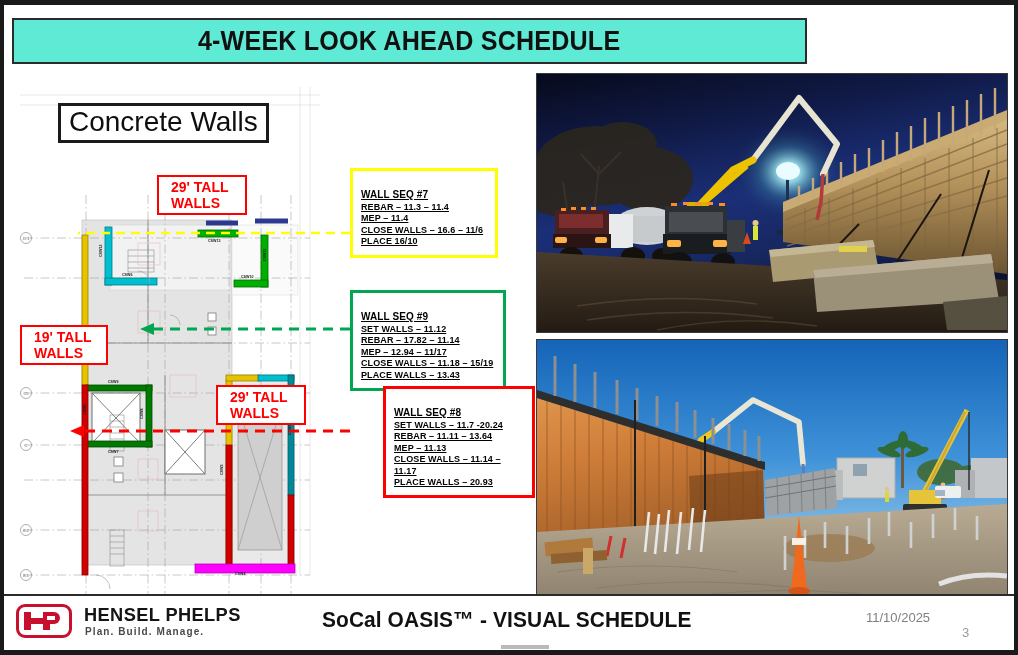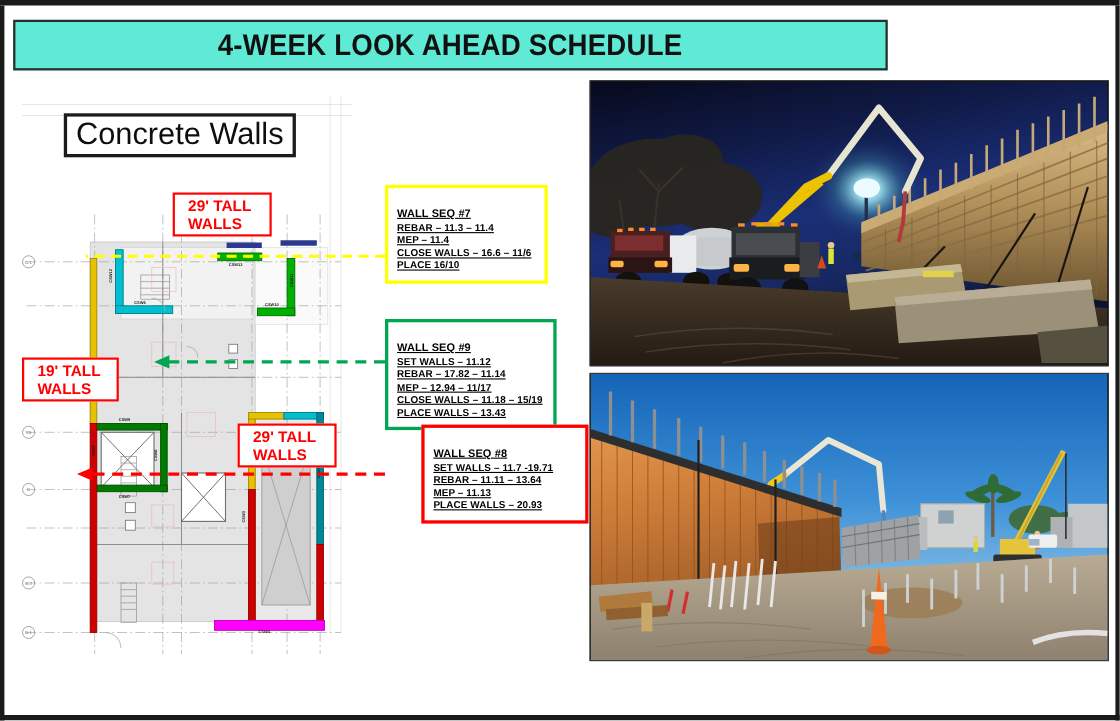--- a/index.html
+++ b/index.html
@@ -352,23 +352,24 @@
     <div class="hd">WALL SEQ #9</div>
     <div class="ln">SET WALLS – 11.12</div>
     <div class="ln">REBAR – 17.82 – 11.14</div>
     <div class="ln">MEP – 12.94 – 11/17</div>
     <div class="ln">CLOSE WALLS – 11.18 – 15/19</div>
     <div class="ln">PLACE WALLS – 13.43</div>
   </div>
 
   <div class="callout" id="seq8">
     <div class="hd">WALL SEQ #8</div>
-    <div class="ln">SET WALLS – 11.7 -19.71</div>
+    <div class="ln">SET WALLS – 11.7 -20.24</div>
     <div class="ln">REBAR – 11.11 – 13.64</div>
     <div class="ln">MEP – 11.13</div>
+    <div class="ln">CLOSE WALLS – 11.14 – 11.17</div>
     <div class="ln">PLACE WALLS – 20.93</div>
   </div>
 
   <div class="photo" id="photo-night">
     <svg width="470" height="258" viewBox="0 0 470 258">
       <defs>
         <linearGradient id="nightsky" x1="0" y1="0" x2="0.35" y2="1">
           <stop offset="0%" stop-color="#070a1c"></stop>
           <stop offset="28%" stop-color="#101a46"></stop>
           <stop offset="55%" stop-color="#1b2f78"></stop>
@@ -722,14 +723,36 @@
         <circle cx="406" cy="145" r="2.4" fill="#e8c08a"></circle>
         <rect x="348" y="152" width="4" height="10" fill="#d8d83a"></rect>
         <circle cx="350" cy="149" r="2.2" fill="#e8c08a"></circle>
       </g>
 
       <rect x="398" y="146" width="26" height="12" fill="#eef0f0" rx="2"></rect>
       <rect x="398" y="150" width="10" height="6" fill="#9fb4c4"></rect>
     </svg>
   </div>
 
+  <div class="footer">
+
+    <div class="logo-box">
+      <svg class="logo-mark" width="50" height="28" viewBox="0 0 50 28">
+
+        <rect x="5" y="5" width="7" height="18" fill="#c8102e"></rect>
+        <rect x="5" y="11" width="26" height="6" fill="#c8102e"></rect>
+        <rect x="24" y="5" width="7" height="18" fill="#c8102e"></rect>
+        <path d="M24 5 h11 a6 6 0 0 1 0 12 h-11 z" fill="#c8102e"></path>
+        <rect x="28" y="9" width="8" height="4" fill="#ffffff"></rect>
+      </svg>
+    </div>
+
+    <div class="logo-name">HENSEL PHELPS</div>
+    <div class="logo-tag">Plan. Build. Manage.</div>
+
+    <div class="footer-title">SoCal OASIS™ - VISUAL SCHEDULE</div>
+    <div class="footer-date">11/10/2025</div>
+    <div class="footer-page">3</div>
+
+    <div class="footer-nub"></div>
+  </div>
 
 </div>
 
 </body></html>

